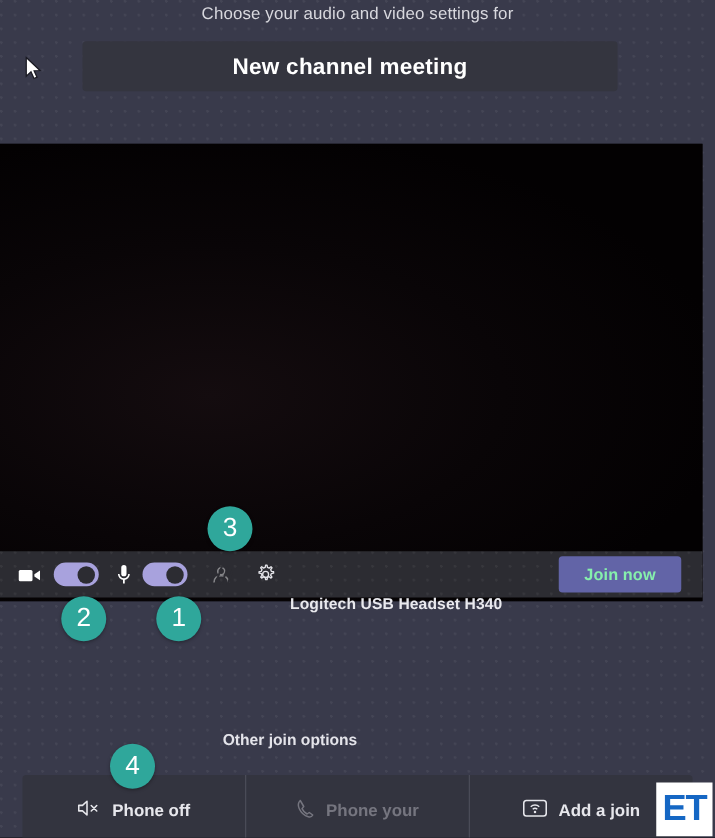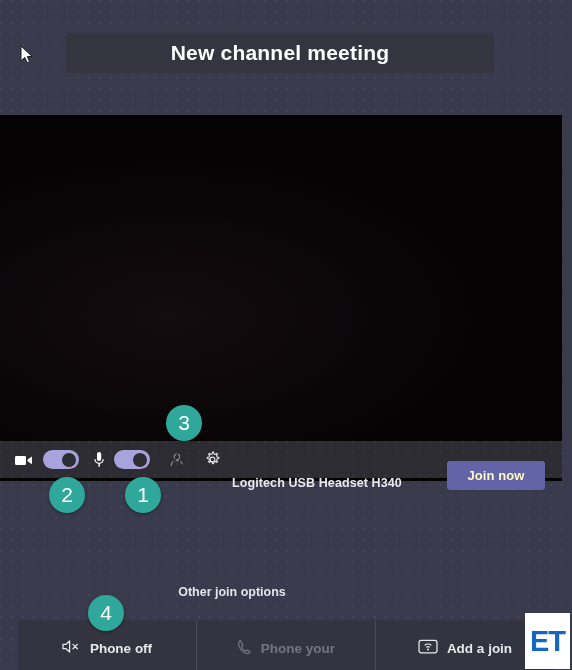--- a/index.html
+++ b/index.html
@@ -44,21 +44,21 @@
     top: 33px;
     width: 428px;
     height: 40px;
     background: #34353f;
     border-radius: 3px;
     display: flex;
     align-items: center;
     justify-content: center;
   }
   .title-banner span {
-    font-size: 21px;
+    font-size: 18px;
     font-weight: bold;
     color: #ffffff;
     letter-spacing: .2px;
   }
 
   
   .cursor {
     position: absolute;
     left: 20px;
     top: 45px;
@@ -130,27 +130,27 @@
     font-size: 12.5px;
     font-weight: bold;
     color: #e9e9ee;
     white-space: nowrap;
     letter-spacing: .1px;
   }
 
   .join-btn {
     position: absolute;
     right: 17px;
-    top: 20px;
+    top: 4px;
     width: 98px;
     height: 29px;
     background: #6264a7;
     border: none;
     border-radius: 3px;
-    color: #fef9c3;
+    color: #86efac;
     font-size: 13px;
     font-weight: bold;
     font-family: "Liberation Sans", sans-serif;
     cursor: pointer;
     letter-spacing: .1px;
   }
 
   
   .other-join-label {
     position: absolute;
@@ -216,40 +216,41 @@
   .badge-2 { left: 49px;  top: 477px; width: 36px; height: 36px; }
   .badge-3 { left: 166px; top: 405px; width: 36px; height: 36px; }
   .badge-4 { left: 88px;  top: 595px; width: 36px; height: 36px; }
 
   
   .et-logo {
     position: absolute;
     right: 2px;
     bottom: 1px;
     width: 45px;
-    height: 56px;
+    height: 43px;
     background: #ffffff;
     display: flex;
     align-items: center;
     justify-content: center;
   }
   .et-logo span {
     font-family: "Liberation Sans", sans-serif;
     font-weight: bold;
     font-size: 29px;
     color: #1567c4;
     letter-spacing: -1px;
     line-height: 1;
   }
 </style>
 </head>
 <body>
 
 <div id="app">
 
+  <div class="prompt-line">Choose your audio and video settings for</div>
 
   <div class="title-banner">
     <span>New channel meeting</span>
   </div>
 
   <svg class="cursor" viewBox="0 0 14 20">
     <path d="M1 1 L1 16 L4.8 12.4 L7.2 17.8 L9.6 16.7 L7.3 11.6 L12 11.4 Z" fill="#ffffff" stroke="#1a1a22" stroke-width="1"></path>
   </svg>
 
   <div class="video-stage">

